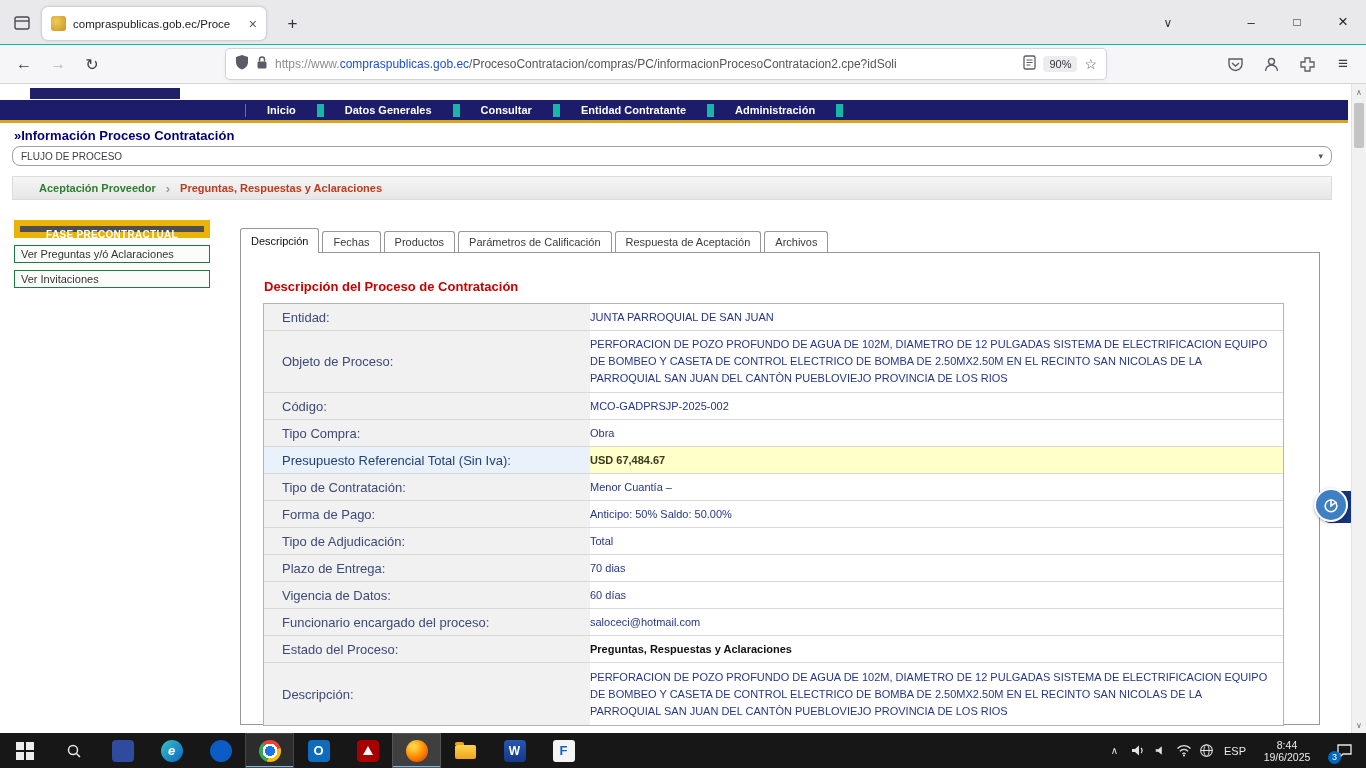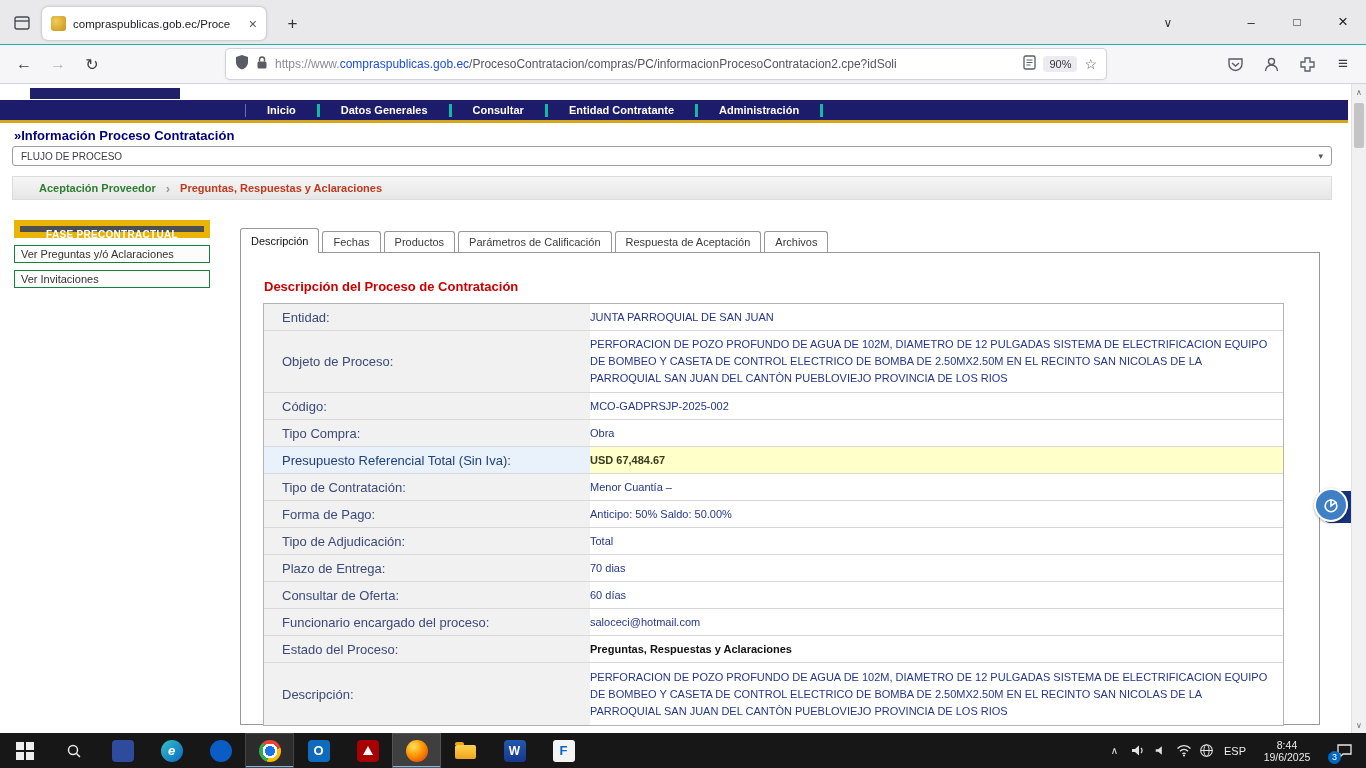--- a/index.html
+++ b/index.html
@@ -37,25 +37,25 @@
   
   .viewport{position:absolute;left:0;top:84px;width:1366px;height:649px;background:#fff;overflow:hidden;}
   .vscroll{position:absolute;right:0;top:0;width:15px;height:649px;background:#f1f1f1;border-left:1px solid #e2e2e2;}
   .varrow{position:absolute;left:0;width:14px;height:16px;color:#6f6f6f;font-size:8px;display:flex;align-items:center;justify-content:center;}
   .varrow.up{top:0;}
   .varrow.down{bottom:0;}
   .vthumb{position:absolute;left:2px;width:10px;top:19px;height:45px;background:#c4c4c4;border-radius:2px;}
 
   .header-fragment{position:absolute;left:30px;top:4px;width:150px;height:11px;background:#20206a;}
   .mainnav{position:absolute;left:0;top:16px;width:1348px;height:20px;background:#1c1c6b;display:flex;align-items:center;padding-left:245px;}
-  .nav-item{color:#fff;font-size:11px;font-weight:bold;padding:0 21px;height:13px;line-height:13px;border-right:3px solid #14b8a6;white-space:nowrap;}
+  .nav-item{color:#fff;font-size:11px;font-weight:bold;padding:0 21px;height:13px;line-height:13px;border-right:7px solid #14b8a6;white-space:nowrap;}
   .nav-item:first-child{border-left:1px solid #6a6aad;}
   .goldline{position:absolute;left:0;top:36px;width:1348px;height:3px;background:#d6a51c;}
   .page-title{position:absolute;left:14px;top:44px;font-size:13px;font-weight:bold;color:#00007d;}
-  .flow-select{position:absolute;left:12px;top:62px;width:1320px;height:20px;border:1px solid #9f9fa6;border-radius:3px;background:#fff;display:flex;align-items:center;justify-content:space-between;padding:0 8px;font-size:10px;color:#3c3c44;}
+  .flow-select{position:absolute;left:12px;top:62px;width:1320px;height:20px;border:1px solid #9f9fa6;border-radius:8px;background:#fff;display:flex;align-items:center;justify-content:space-between;padding:0 8px;font-size:10px;color:#3c3c44;}
   .flow-caret{color:#555;font-size:9px;}
   .crumbbar{position:absolute;left:12px;top:92px;width:1320px;height:24px;background:linear-gradient(#f6f6f6,#e6e6e6);border:1px solid #dcdcdc;display:flex;align-items:center;padding-left:26px;gap:10px;font-size:11px;font-weight:bold;}
   .crumb1{color:#2e7d32;}
   .crumbsep{color:#9a9a9a;font-size:13px;font-weight:bold;}
   .crumb2{color:#c03a1d;}
 
   .sidebar{position:absolute;left:14px;top:136px;width:196px;}
   .sb-header{background:#4f4f4f;border:6px solid #eab308;color:#fff;font-size:10px;font-weight:bold;text-align:center;height:18px;line-height:17px;letter-spacing:.3px;}
   .sb-item{margin-top:7px;border:1px solid #15803d;background:#fcfcfc;font-size:11px;color:#333;padding:2px 6px;}
 
@@ -248,21 +248,21 @@
       </div>
       <div class="trow">
         <div class="tl">Tipo de Adjudicación:</div>
         <div class="tv">Total</div>
       </div>
       <div class="trow">
         <div class="tl">Plazo de Entrega:</div>
         <div class="tv">70 dias</div>
       </div>
       <div class="trow">
-        <div class="tl">Consultar de Oferta:</div>
+        <div class="tl">Vigencia de Datos:</div>
         <div class="tv">60 días</div>
       </div>
       <div class="trow">
         <div class="tl">Funcionario encargado del proceso:</div>
         <div class="tv">saloceci@hotmail.com</div>
       </div>
       <div class="trow estado">
         <div class="tl">Estado del Proceso:</div>
         <div class="tv">Preguntas, Respuestas y Aclaraciones</div>
       </div>

